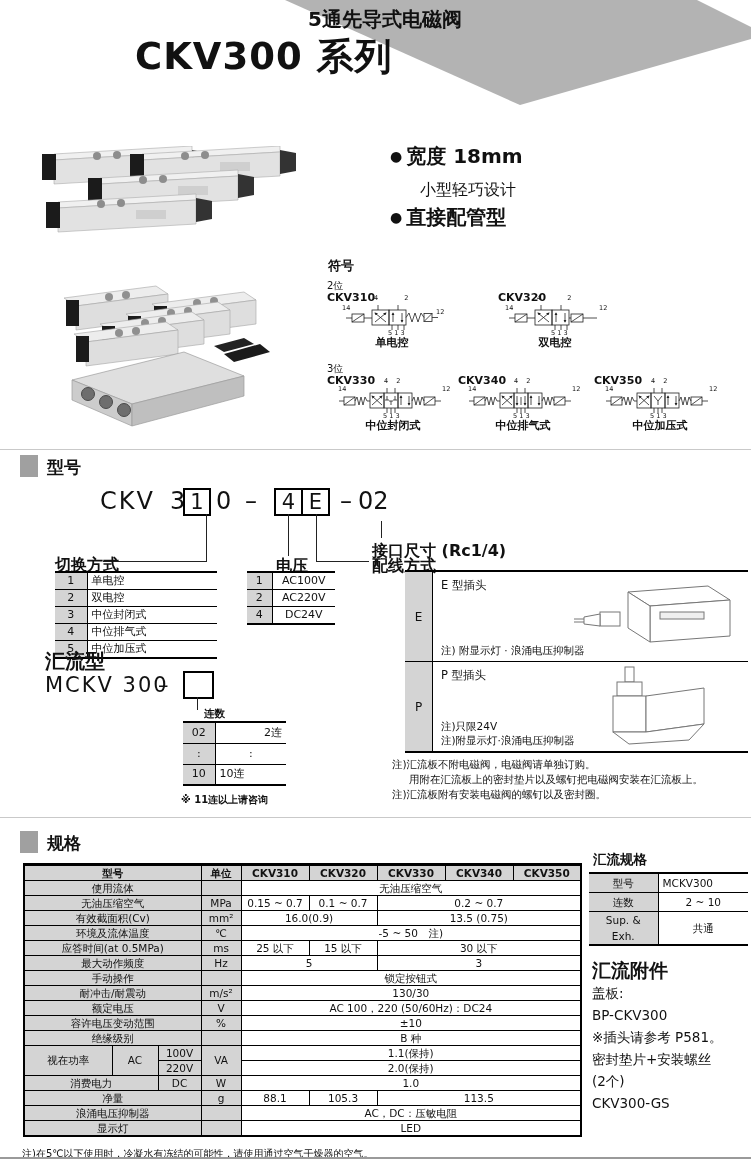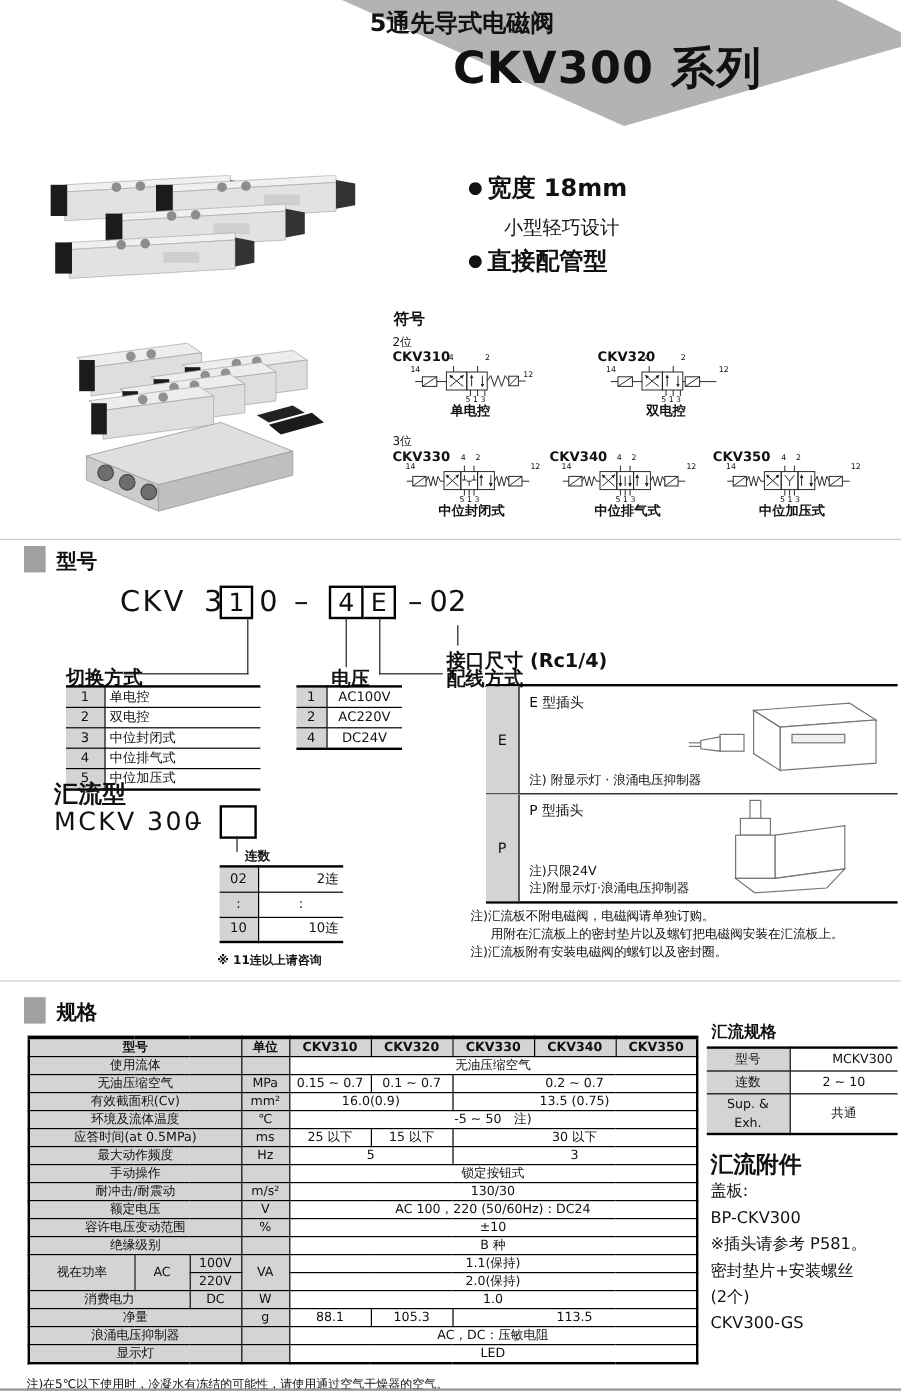--- a/index.html
+++ b/index.html
@@ -1,21 +1,21 @@
 <!DOCTYPE html>
 <html><head>
 <meta charset="utf-8">
 <style>
   html,body{margin:0;padding:0;background:#fff;}
   .page{position:relative;width:751px;height:1162px;background:#fff;overflow:hidden;
         font-family:"DejaVu Sans","Liberation Sans",sans-serif;color:#111;}
   .abs{position:absolute;}
   
   .hdr-sub{position:absolute;left:185px;top:6px;width:400px;text-align:center;font-size:20px;font-weight:bold;}
-  .hdr-title{position:absolute;left:135px;top:32px;width:500px;text-align:right;font-size:37px;font-weight:bold;letter-spacing:1px;}
+  .hdr-title{position:absolute;left:135px;top:32px;width:500px;text-align:left;font-size:37px;font-weight:bold;letter-spacing:1px;}
   
   .feat-title{font-size:20px;font-weight:bold;}
   .feat-bullet{font-size:14px;vertical-align:2px;margin-right:4px;}
   .feat-desc{font-size:16px;}
   
   .sec-box{position:absolute;width:18px;height:22px;background:#a0a0a0;}
   .sec-title{position:absolute;font-size:17px;font-weight:bold;}
   .lightline{position:absolute;left:0;width:751px;height:1px;background:#c9c9c9;}
   .hline{position:absolute;height:1px;background:#222;}
   .vline{position:absolute;width:1px;background:#222;}
@@ -387,21 +387,21 @@
         <tr style="height:21px">
           <td class="key">02</td>
           <td style="text-align:right">2连</td>
         </tr>
     <tr style="height:21px">
           <td class="key">:</td>
           <td style="text-align:center">:</td>
         </tr>
     <tr style="height:21px">
           <td class="key">10</td>
-          <td style="text-align:right">10连</td>
+          <td style="text-align:left">10连</td>
         </tr>
   </tbody>
     </table>
   <div class="man-note" style="left:181px;top:793px">※ 11连以上请咨询</div>
 
   <div class="lightline" style="top:817px"></div>
   <div class="sec-box" style="left:20px;top:831px"></div>
   <div class="sec-title" style="left:47px;top:832px">规格</div>
 
   <table class="spec abs" style="left:23px;top:863px;width:557px">
@@ -527,21 +527,21 @@
 
   <div class="mspec-head" style="left:593px;top:851px">汇流规格</div>
   <table class="opt abs" style="left:589px;top:872px;width:159px;font-size:10.5px">
     <colgroup>
         <col style="width:69px">
         <col style="width:90px">
       </colgroup>
     <tbody>
         <tr style="height:19px">
           <td class="key">型号</td>
-          <td style="text-align:right">MCKV300</td>
+          <td style="text-align:left">MCKV300</td>
         </tr>
     <tr style="height:19px">
           <td class="key">连数</td>
           <td style="text-align:center">2 ~ 10</td>
         </tr>
     <tr style="height:19px">
           <td class="key">Sup. &amp; Exh.</td>
           <td style="text-align:center">共通</td>
         </tr>
   </tbody>

